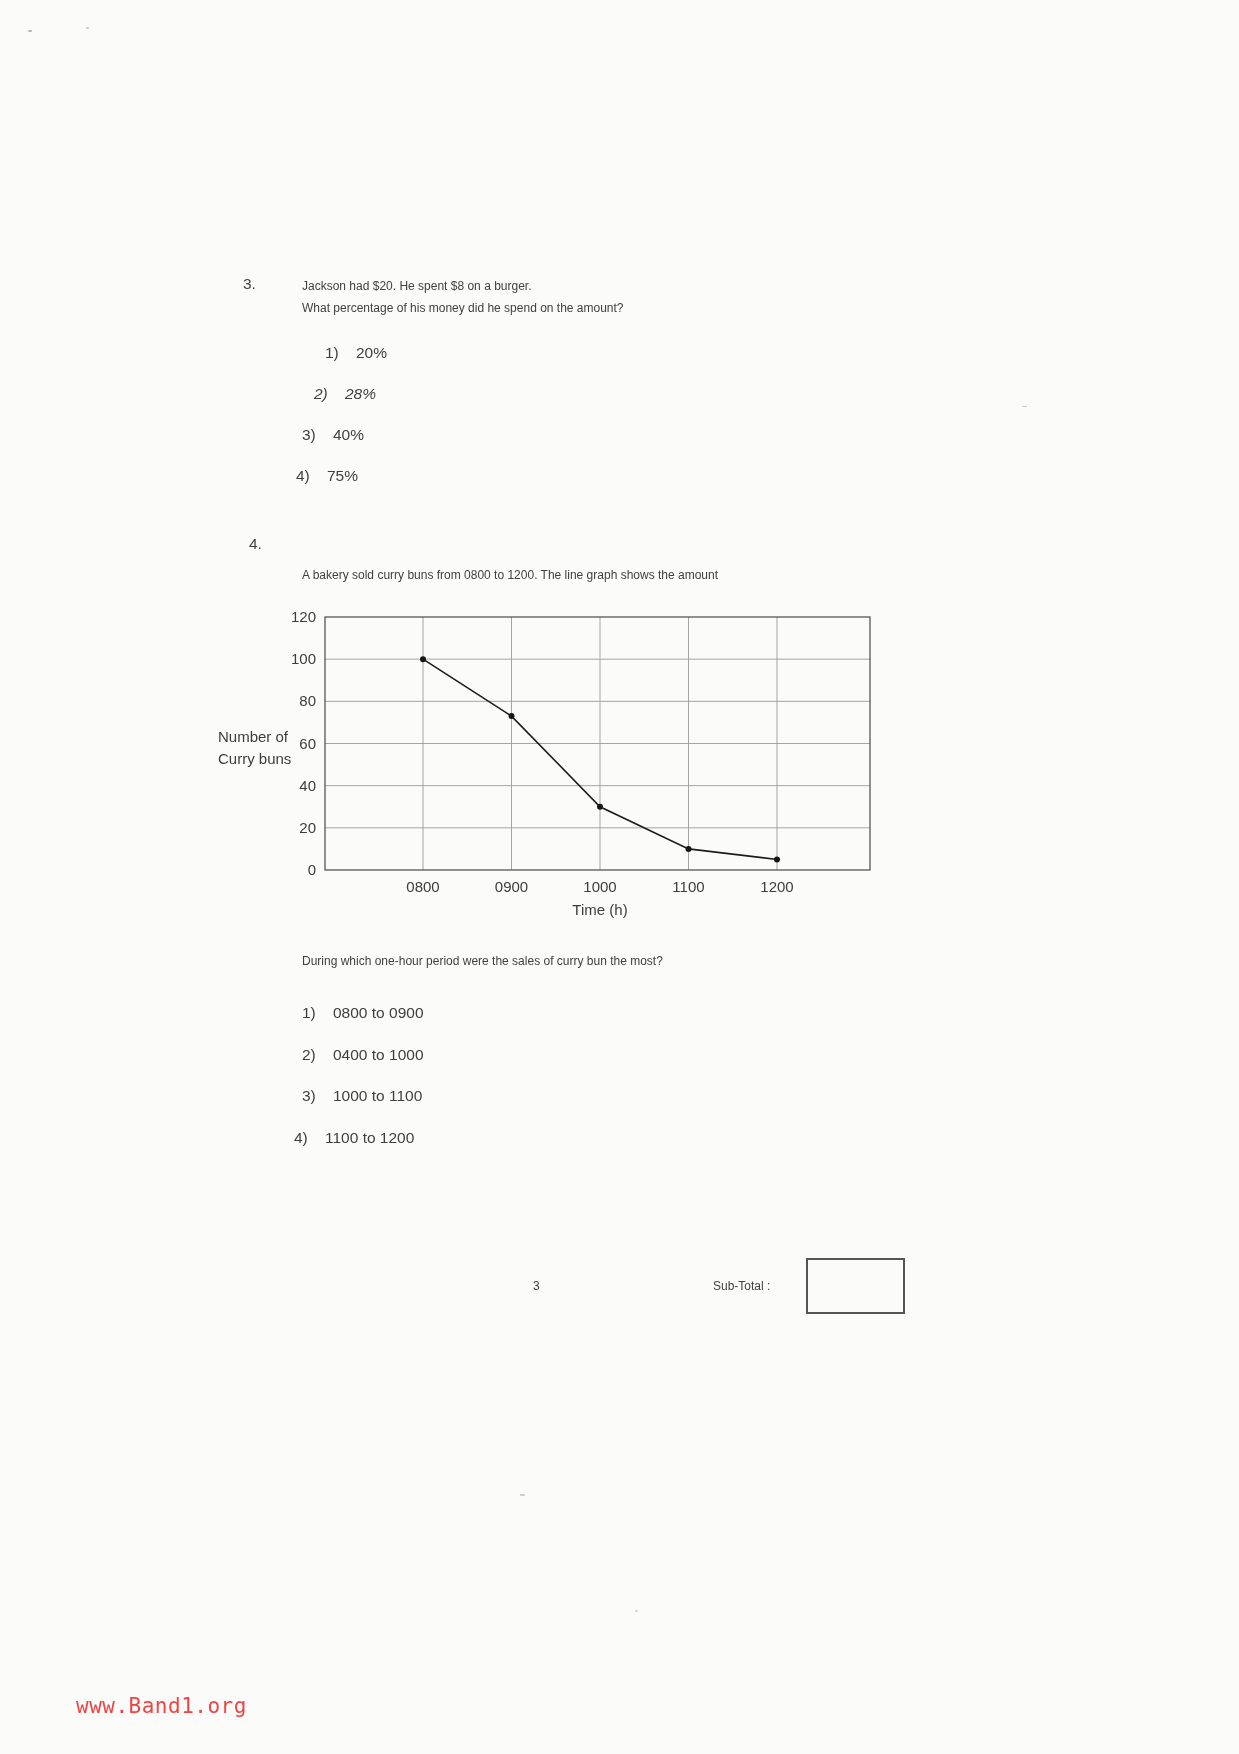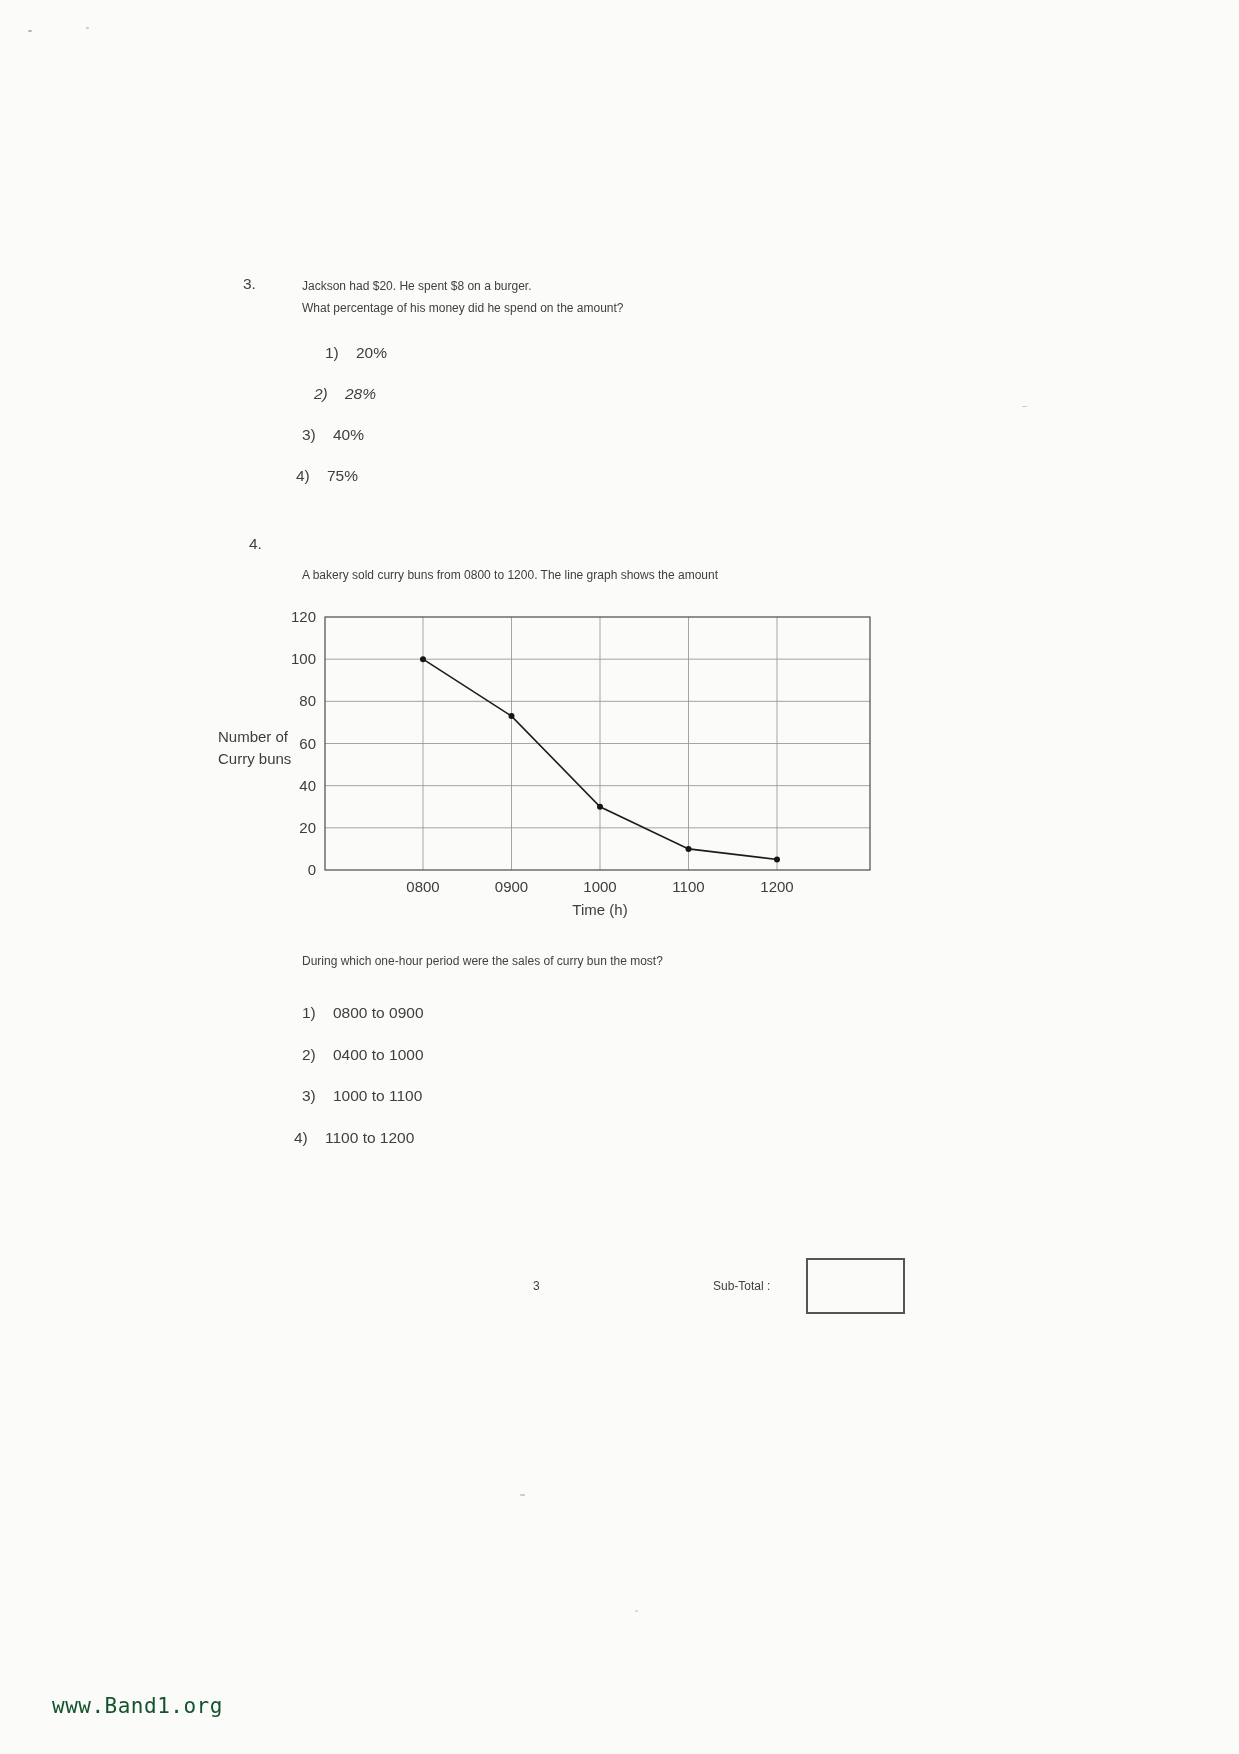--- a/index.html
+++ b/index.html
@@ -14,21 +14,21 @@
   .txt { font-size:12px; line-height:22px; }
   .qnum { font-size:15.5px; }
   .opt { position:absolute; font-size:15.5px; white-space:nowrap; }
   .opt .onum { display:inline-block; width:31px; }
   svg text { font-family:"Liberation Sans", sans-serif; }
   .subtotal-box {
     position:absolute; border:2px solid #555; background:transparent;
   }
   .watermark {
     font-family:"DejaVu Sans Mono", monospace;
-    font-size:21px; color:#14532d; letter-spacing:0.5px;
+    font-size:21px; color:#ef4444; letter-spacing:0.5px;margin-left:24px;
   }
   .speck { position:absolute; background:#9a9a9a; border-radius:1px; }
 </style>
 </head>
 <body>
 
 <div class="page">
 
   <div class="speck" style="left:28px; top:30px; width:4px; height:2px; opacity:.7;"></div>
   <div class="speck" style="left:86px; top:27px; width:3px; height:2px; opacity:.5;"></div>

